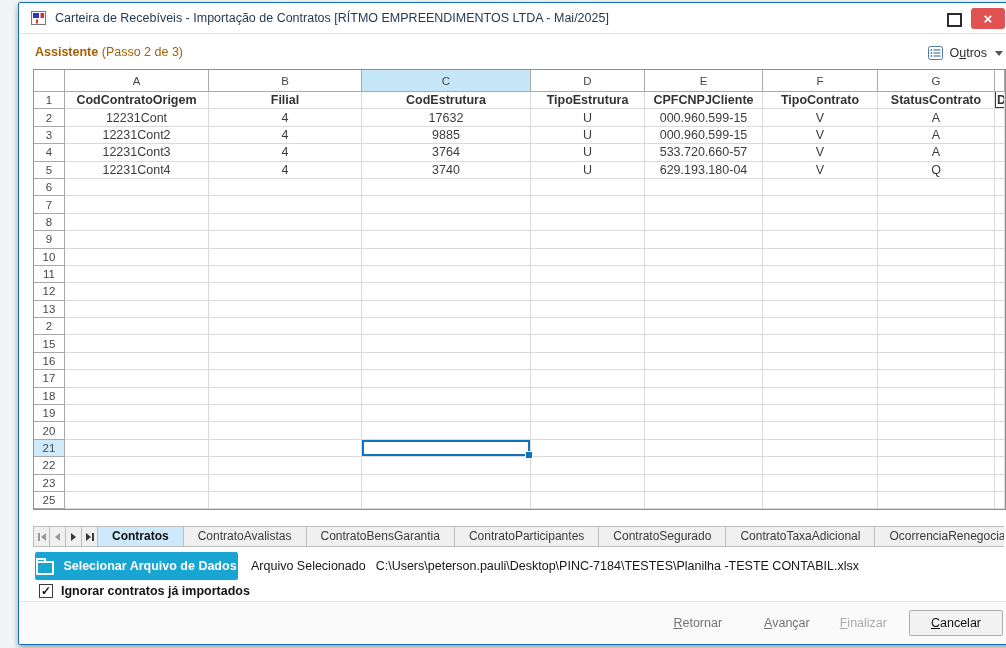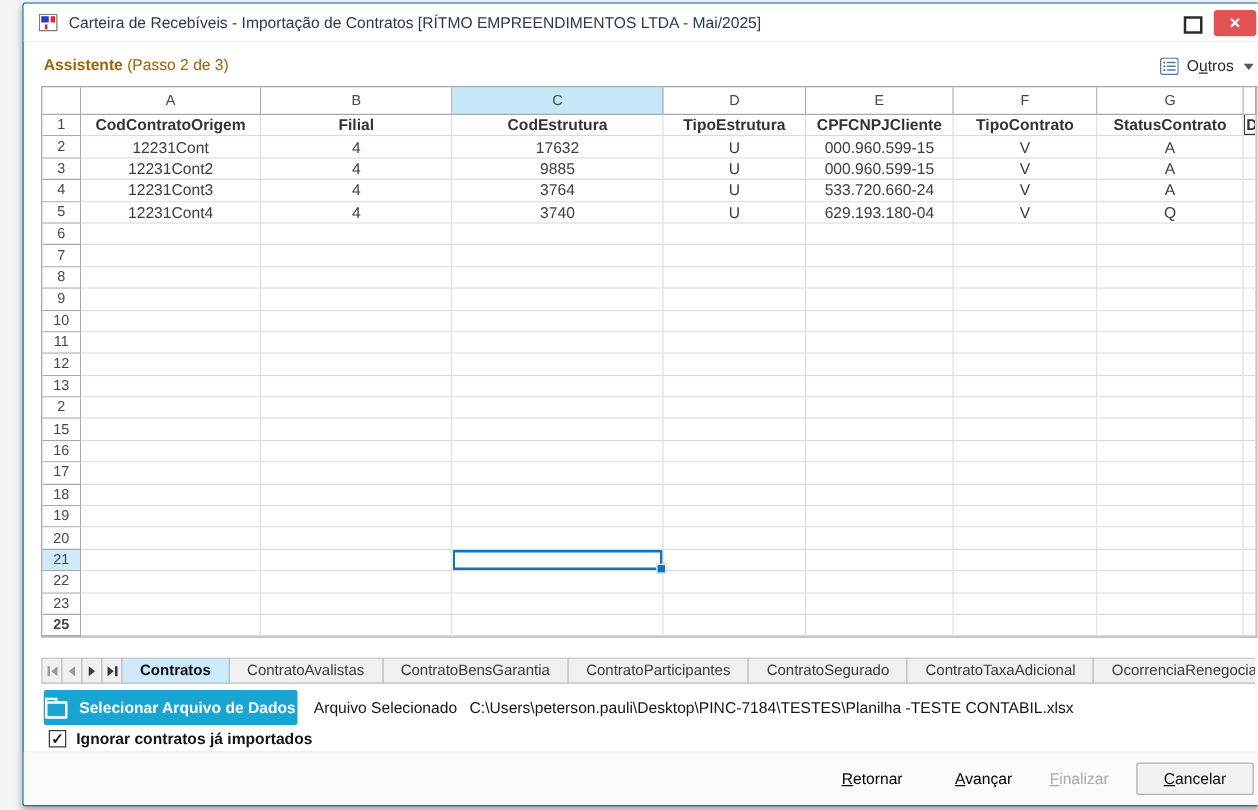--- a/index.html
+++ b/index.html
@@ -61,21 +61,21 @@
   .folder{width:14px;height:10px;border:2px solid #fff;border-radius:1px;position:relative;margin-top:3px;}
   .folder::before{content:'';position:absolute;top:-5px;left:-2px;width:6px;height:2px;border:2px solid #fff;border-bottom:none;border-radius:1px 1px 0 0;}
   .file-row{position:absolute;left:232px;top:549px;height:28px;display:flex;align-items:center;gap:10px;font-size:12.5px;color:#161616;white-space:nowrap;}
   .check-row{position:absolute;left:20px;top:581px;display:flex;align-items:center;gap:8px;}
   .checkbox{box-sizing:border-box;width:14px;height:14px;border:1px solid #3c3c3c;background:#fff;display:flex;
     align-items:center;justify-content:center;font-size:12px;font-weight:bold;color:#101010;line-height:1;}
   .check-label{font-size:12.5px;font-weight:bold;color:#141414;}
   
   .footer{position:absolute;left:0;right:0;bottom:0;height:42px;border-top:1px solid #e4e4e4;background:#fafafa;
     display:flex;align-items:center;justify-content:flex-end;padding-right:16px;font-size:12.5px;border-radius:0 0 2px 2px;}
-  .link{color:#000000;cursor:default;}
+  .link{color:#737373;cursor:default;}
   .link .key{text-decoration:underline;}
   .link.disabled{color:#a9a9a9;}
   .ml40{margin-left:42px;} .ml30{margin-left:30px;} .ml22{margin-left:22px;}
   .cancel-btn{box-sizing:border-box;height:26px;padding:0 21px;background:#f2f2f2;border:1px solid #aeaeae;
     color:#111;display:flex;align-items:center;border-radius:2px;}
 </style>
 </head>
 <body>
 
 <div class="window">
@@ -156,21 +156,21 @@
         <div class="cell dcell" style="width: 115px;">V</div>
         <div class="cell dcell" style="width: 117px;">A</div>
         <div class="cell dcell partial"></div>
       </div>
       <div class="grow">
         <div class="cell rowhdr" style="width: 31px;">4</div>
         <div class="cell dcell" style="width: 144px;">12231Cont3</div>
         <div class="cell dcell" style="width: 153px;">4</div>
         <div class="cell dcell" style="width: 169px;">3764</div>
         <div class="cell dcell" style="width: 114px;">U</div>
-        <div class="cell dcell" style="width: 118px;">533.720.660-24</div>
+        <div class="cell dcell" style="width: 118px;">533.720.660-57</div>
         <div class="cell dcell" style="width: 115px;">V</div>
         <div class="cell dcell" style="width: 117px;">A</div>
         <div class="cell dcell partial"></div>
       </div>
       <div class="grow">
         <div class="cell rowhdr" style="width: 31px;">5</div>
         <div class="cell dcell" style="width: 144px;">12231Cont4</div>
         <div class="cell dcell" style="width: 153px;">4</div>
         <div class="cell dcell" style="width: 169px;">3740</div>
         <div class="cell dcell" style="width: 114px;">U</div>
@@ -373,21 +373,21 @@
         <div class="cell dcell" style="width: 144px;"></div>
         <div class="cell dcell" style="width: 153px;"></div>
         <div class="cell dcell" style="width: 169px;"></div>
         <div class="cell dcell" style="width: 114px;"></div>
         <div class="cell dcell" style="width: 118px;"></div>
         <div class="cell dcell" style="width: 115px;"></div>
         <div class="cell dcell" style="width: 117px;"></div>
         <div class="cell dcell partial"></div>
       </div>
       <div class="grow">
-        <div class="cell rowhdr" style="width: 31px; font-weight: bold;">25</div>
+        <div class="cell rowhdr" style="width: 31px;">25</div>
         <div class="cell dcell" style="width: 144px;"></div>
         <div class="cell dcell" style="width: 153px;"></div>
         <div class="cell dcell" style="width: 169px;"></div>
         <div class="cell dcell" style="width: 114px;"></div>
         <div class="cell dcell" style="width: 118px;"></div>
         <div class="cell dcell" style="width: 115px;"></div>
         <div class="cell dcell" style="width: 117px;"></div>
         <div class="cell dcell partial"></div>
       </div>
     </div>

